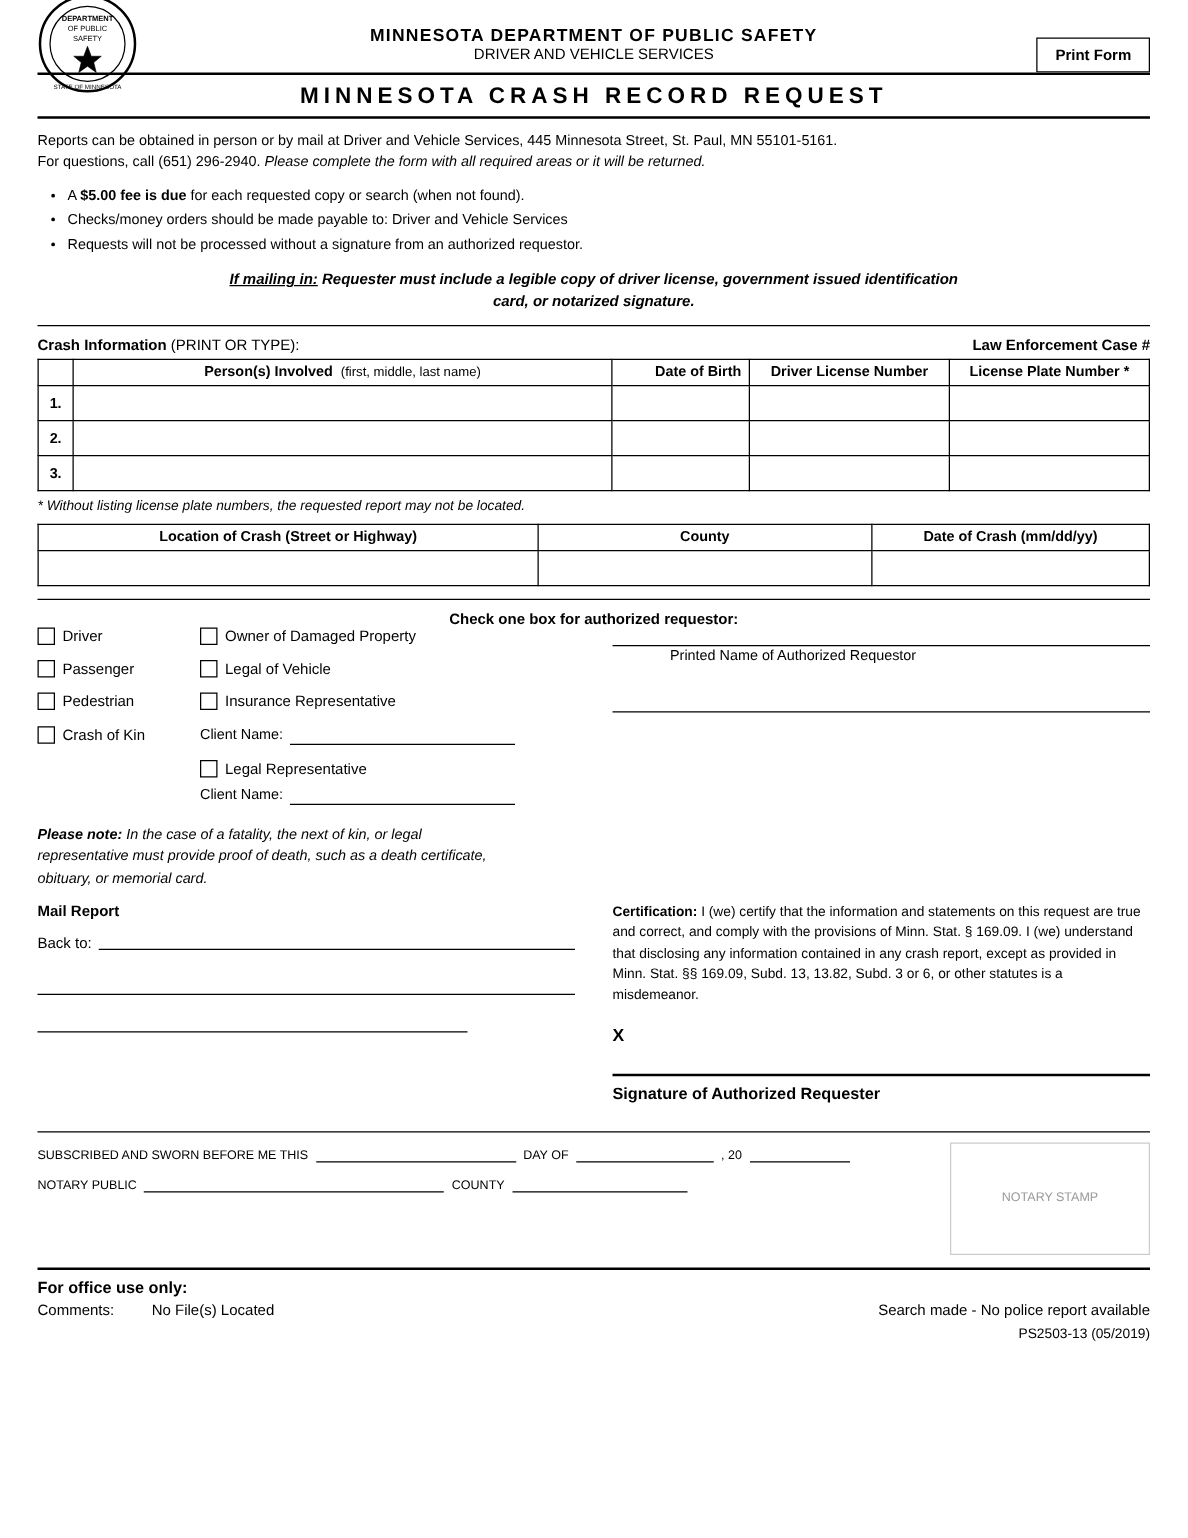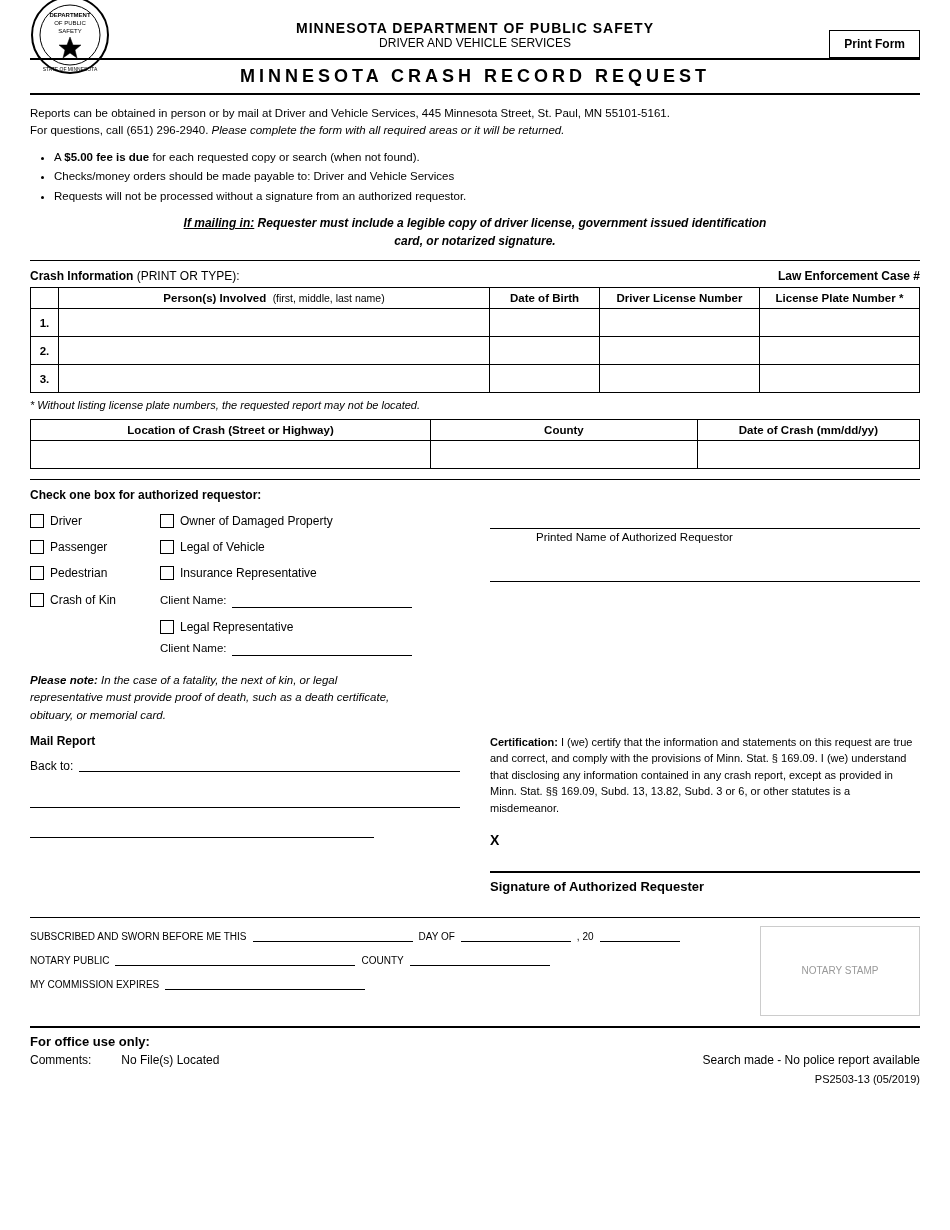--- a/index.html
+++ b/index.html
@@ -136,21 +136,22 @@
     .location-table td { height: 28px; }
     .location-table .col-street { width: 45%; }
     .location-table .col-county { width: 30%; }
     .location-table .col-date { width: 25%; }
     .authorized-section {
       margin-bottom: 10px;
     }
     .authorized-title {
       font-weight: bold;
       font-size: 12px;
-      margin-bottom: 12px;
+      margin-bottom: 0;
+      text-align: center;
     }
     .requestor-grid {
       display: grid;
       grid-template-columns: 1fr 1fr;
       gap: 0 30px;
     }
     .requestor-left {}
     .requestor-right {
       display: flex;
       flex-direction: column;
@@ -343,21 +344,21 @@
     <span>(PRINT OR TYPE):</span>
   </div>
   <div class="law-enforcement">Law Enforcement Case #</div>
 </div>
 
 <table class="persons-table">
   <thead>
     <tr>
       <th style="width:28px;"></th>
       <th>Person(s) Involved &nbsp;<span style="font-weight:normal;font-size:10.5px;">(first, middle, last name)</span></th>
-      <th style="width:110px;">Date of Birth</th>
+      <th style="width:110px;text-align:right;">Date of Birth</th>
       <th style="width:160px;">Driver License Number</th>
       <th style="width:160px;">License Plate Number *</th>
     </tr>
   </thead>
   <tbody>
     <tr>
       <td class="row-num">1.</td>
       <td class="input-cell"></td>
       <td class="input-cell"></td>
       <td class="input-cell"></td>
@@ -516,24 +517,20 @@
       <div class="notary-field-line" style="max-width:110px;"></div>
       <span class="notary-field-label">, 20</span>
       <div class="notary-field-line" style="max-width:50px;"></div>
     </div>
     <div class="notary-field-row">
       <span class="notary-field-label">NOTARY PUBLIC</span>
       <div class="notary-field-line" style="max-width:240px;"></div>
       <span class="notary-field-label">COUNTY</span>
       <div class="notary-field-line" style="max-width:140px;"></div>
     </div>
-    <div class="notary-field-row">
-      <span class="notary-field-label">MY COMMISSION EXPIRES</span>
-      <div class="notary-field-line" style="max-width:200px;"></div>
-    </div>
   </div>
   <div class="notary-stamp-box">
     <span>NOTARY STAMP</span>
   </div>
 </div>
 
 <div class="office-use-section">
   <div class="office-use-title">For office use only:</div>
   <div class="office-use-row">
     <span>Comments:</span>

